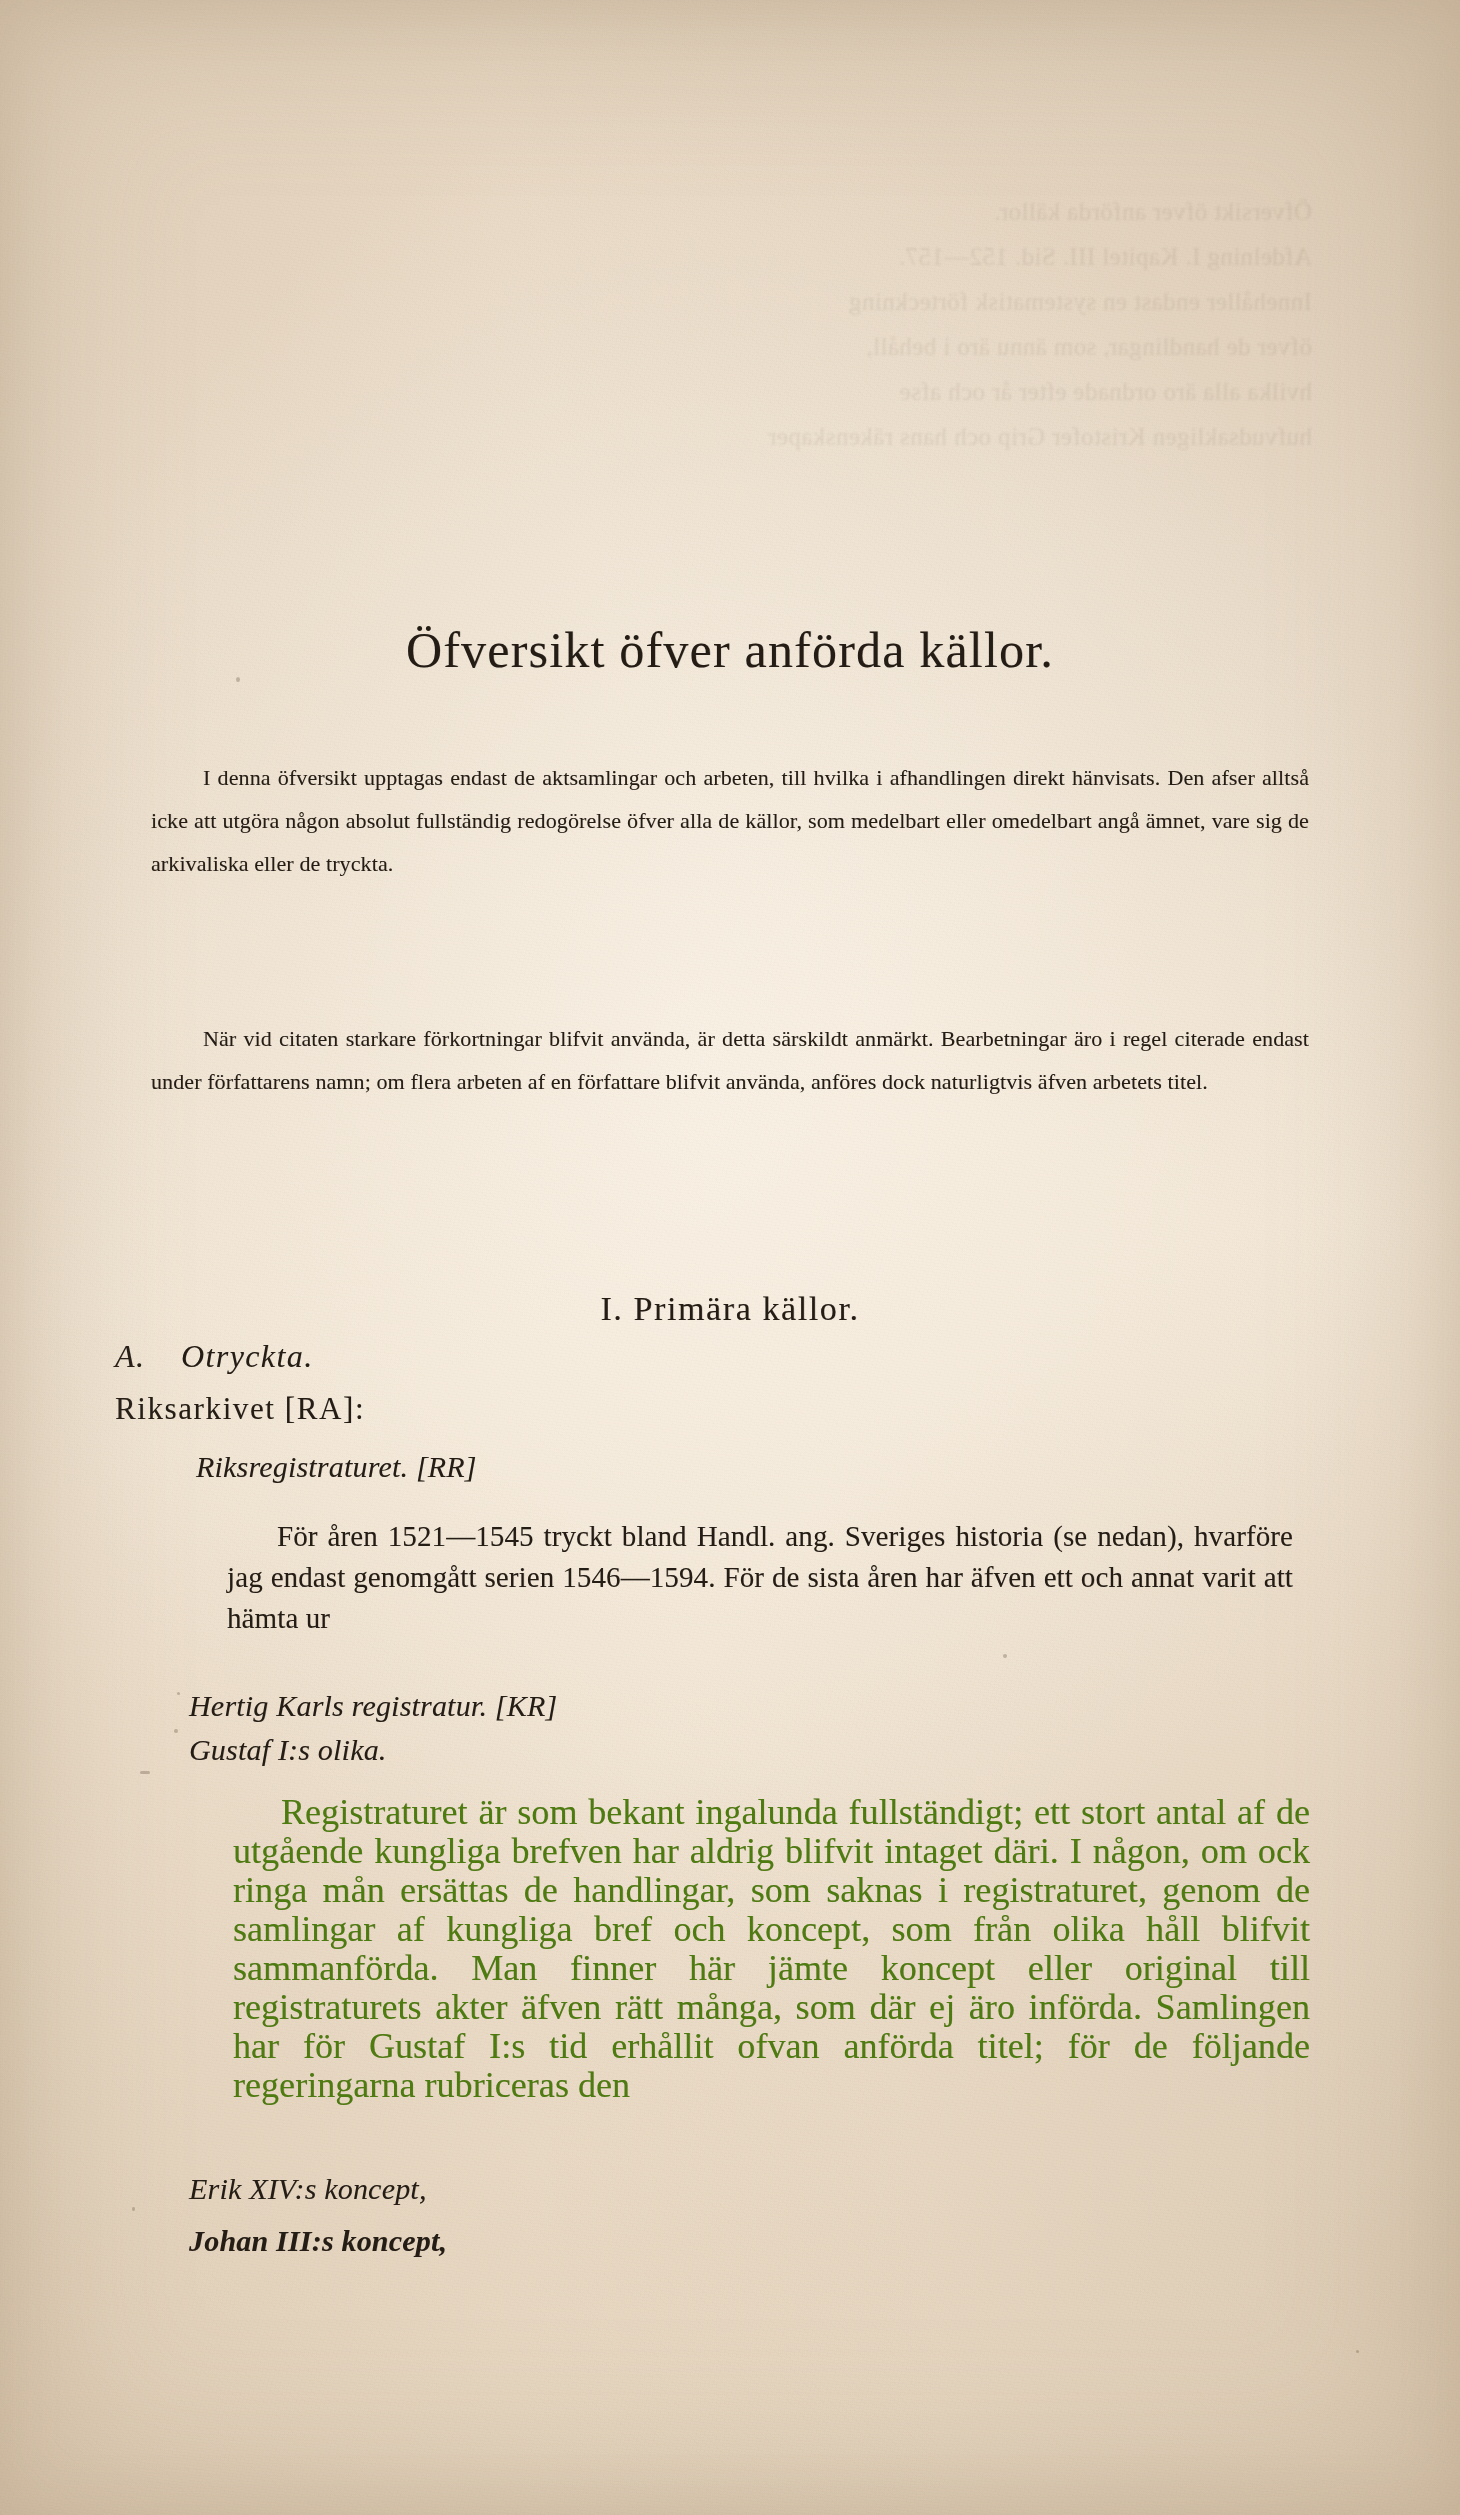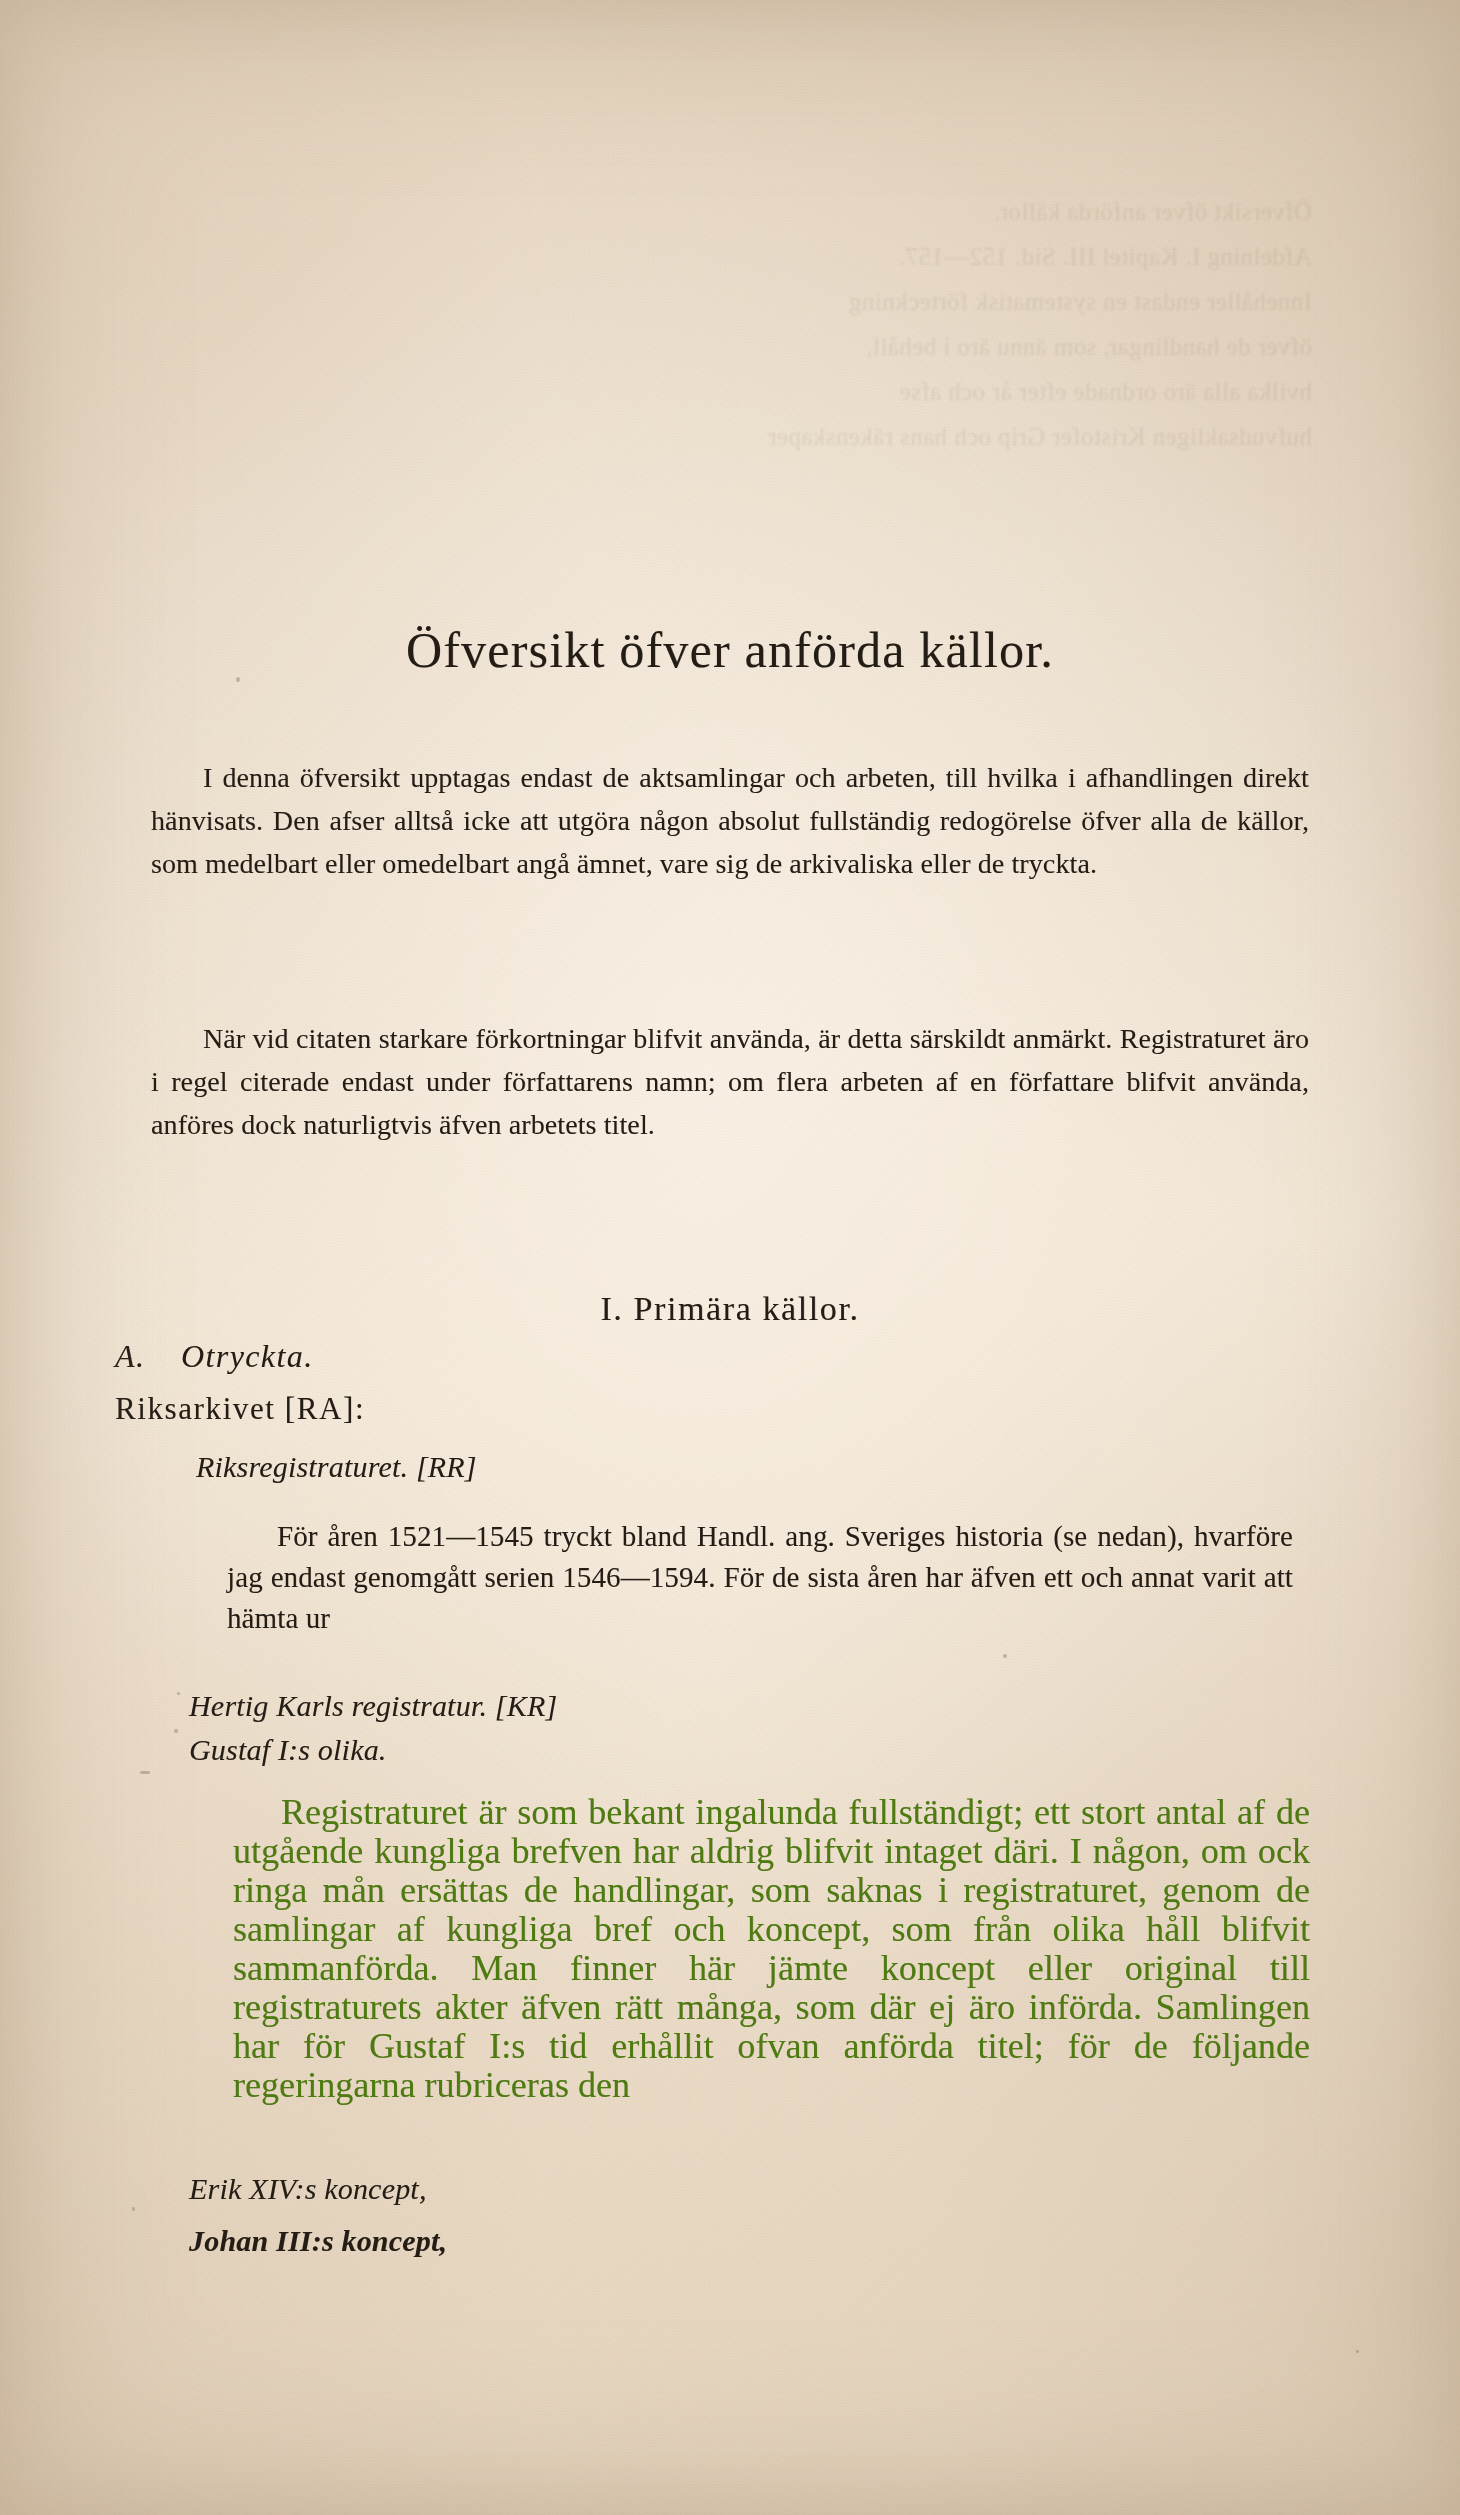--- a/index.html
+++ b/index.html
@@ -85,21 +85,21 @@
     font-weight: normal;
     letter-spacing: 1.2px;
     text-align: center;
     margin: 0;
     color: #241d16;
     text-shadow: 0.4px 0.4px 0.6px rgba(60,45,30,0.35);
   }
 
   p.para {
     margin: 0;
-    font-size: 28px;
+    font-size: 22px;
     line-height: 43px;
     text-align: justify;
     text-justify: inter-word;
     letter-spacing: 0.1px;
     color: #241d16;
     text-shadow: 0.3px 0.3px 0.5px rgba(60,45,30,0.30);
   }
   p.para.indent { text-indent: 52px; }
 
   h2.sec-title {
@@ -185,21 +185,21 @@
 
   <div class="tblock" style="top:621px;">
     <h1 class="page-title">Öfversikt öfver anförda källor.</h1>
   </div>
 
   <div class="tblock" style="top:756px;">
     <p class="para indent">I denna öfversikt upptagas endast de aktsamlingar och arbeten, till hvilka i afhandlingen direkt hänvisats. Den afser alltså icke att utgöra någon absolut fullständig redogörelse öfver alla de källor, som medelbart eller omedelbart angå ämnet, vare sig de arkivaliska eller de tryckta.</p>
   </div>
 
   <div class="tblock" style="top:1017px;">
-    <p class="para indent">När vid citaten starkare förkortningar blifvit använda, är detta särskildt anmärkt. Registraturet äro i regel citerade endast under författarens namn; om flera arbeten af en författare blifvit använda, anföres dock naturligtvis äfven arbetets titel.</p>
+    <p class="para indent">När vid citaten starkare förkortningar blifvit använda, är detta särskildt anmärkt. Bearbetningar äro i regel citerade endast under författarens namn; om flera arbeten af en författare blifvit använda, anföres dock naturligtvis äfven arbetets titel.</p>
   </div>
 
   <div class="tblock" style="top:1289px;">
     <h2 class="sec-title">I. Primära källor.</h2>
   </div>
 
   <div class="tblock" style="top:1338px; left:115px;">
     <div class="sub-head">
       <span class="lbl">A.</span><span>Otryckta.</span>
     </div>

